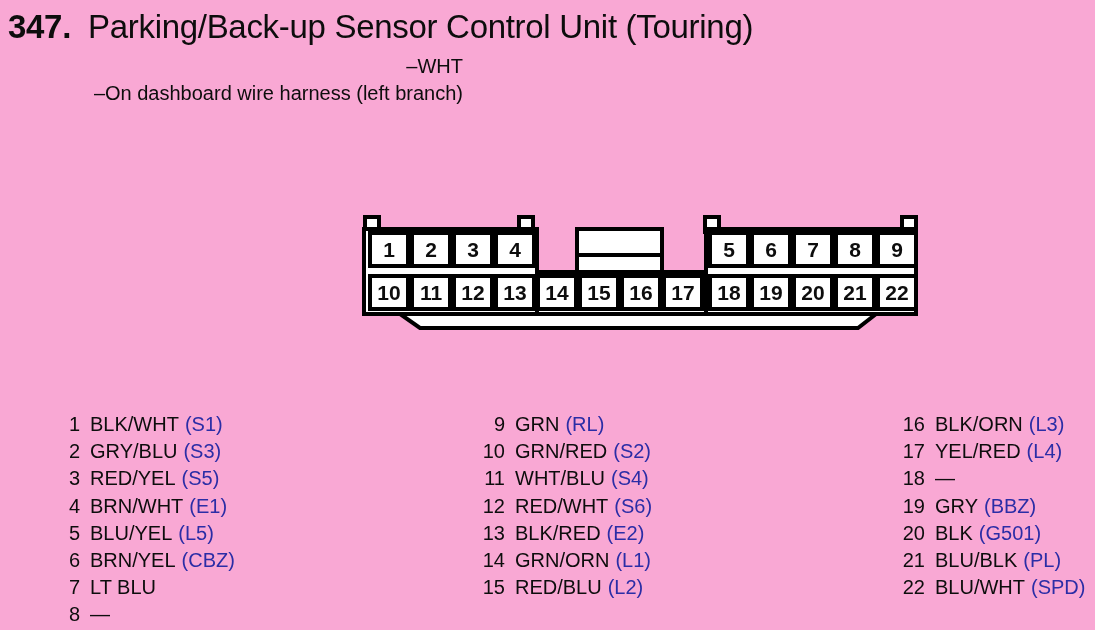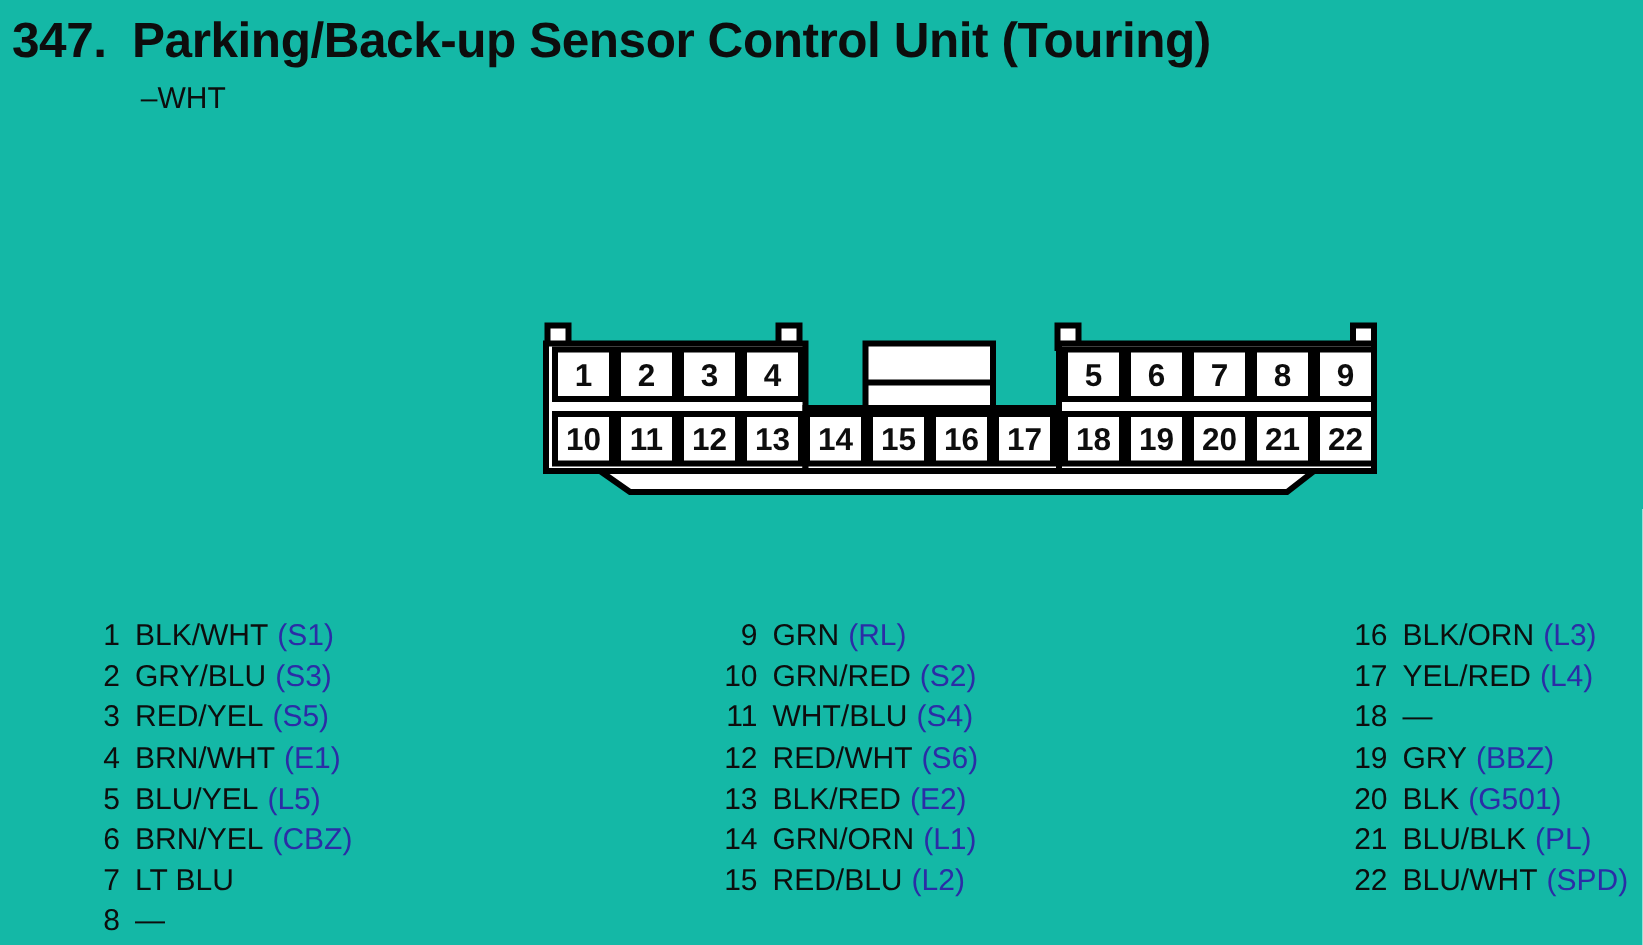--- a/index.html
+++ b/index.html
@@ -1,26 +1,26 @@
 <!DOCTYPE html>
 <html style="--code-blue: #2b2da6;"><head>
 <meta charset="utf-8">
 <style>
   html,body {margin:0; padding:0; background:#ffffff;}
   .page {
-    position:relative; width:1095px; height:630px; background:#14b8a6;
+    position:relative; width:1095px; height:630px; background:#f9a8d4;
     font-family:"Liberation Sans", sans-serif; color:#0d0d0d; overflow:hidden;
   }
   .title-num {
     position:absolute; left:8px; top:8px;
     font-size:33px; font-weight:700; letter-spacing:-0.3px; white-space:nowrap;
   }
   .title-text {
     position:absolute; left:88px; top:8px;
-    font-size:33px; font-weight:700; letter-spacing:-0.3px; white-space:nowrap;
+    font-size:33px; font-weight:400; letter-spacing:-0.3px; white-space:nowrap;
   }
   .notes {position:absolute; left:90px; top:53px; font-size:20px; line-height:27px;}
   .note-line {white-space:nowrap;text-align:right;}
   .note-dash {display:inline-block; width:15px;}
   .connector {position:absolute; left:362px; top:214px;}
   .connector .ln {fill:#ffffff; stroke:#000000; stroke-width:4;}
   .connector text {
     font-family:"Liberation Sans", sans-serif; font-size:21px; font-weight:700;
     fill:#0d0d0d; text-anchor:middle;
   }
@@ -36,20 +36,21 @@
 </head>
 <body>
 
 <div class="page">
 
   <span class="title-num">347.</span>
   <span class="title-text">Parking/Back-up Sensor Control Unit (Touring)</span>
 
   <div class="notes">
     <div class="note-line"><span class="note-dash">–</span><span>WHT</span></div>
+    <div class="note-line"><span class="note-dash">–</span><span>On dashboard wire harness (left branch)</span></div>
   </div>
 
   <svg class="connector" width="556" height="122" viewBox="0 0 556 122">
 
     <path class="ln" d="M38 100 L514 100 L496 114 L58 114 Z"></path>
 
     <rect class="ln" x="3" y="3" width="14" height="15"></rect>
     <rect class="ln" x="157" y="3" width="14" height="15"></rect>
     <rect class="ln" x="343" y="3" width="14" height="15"></rect>
     <rect class="ln" x="540" y="3" width="14" height="15"></rect>

